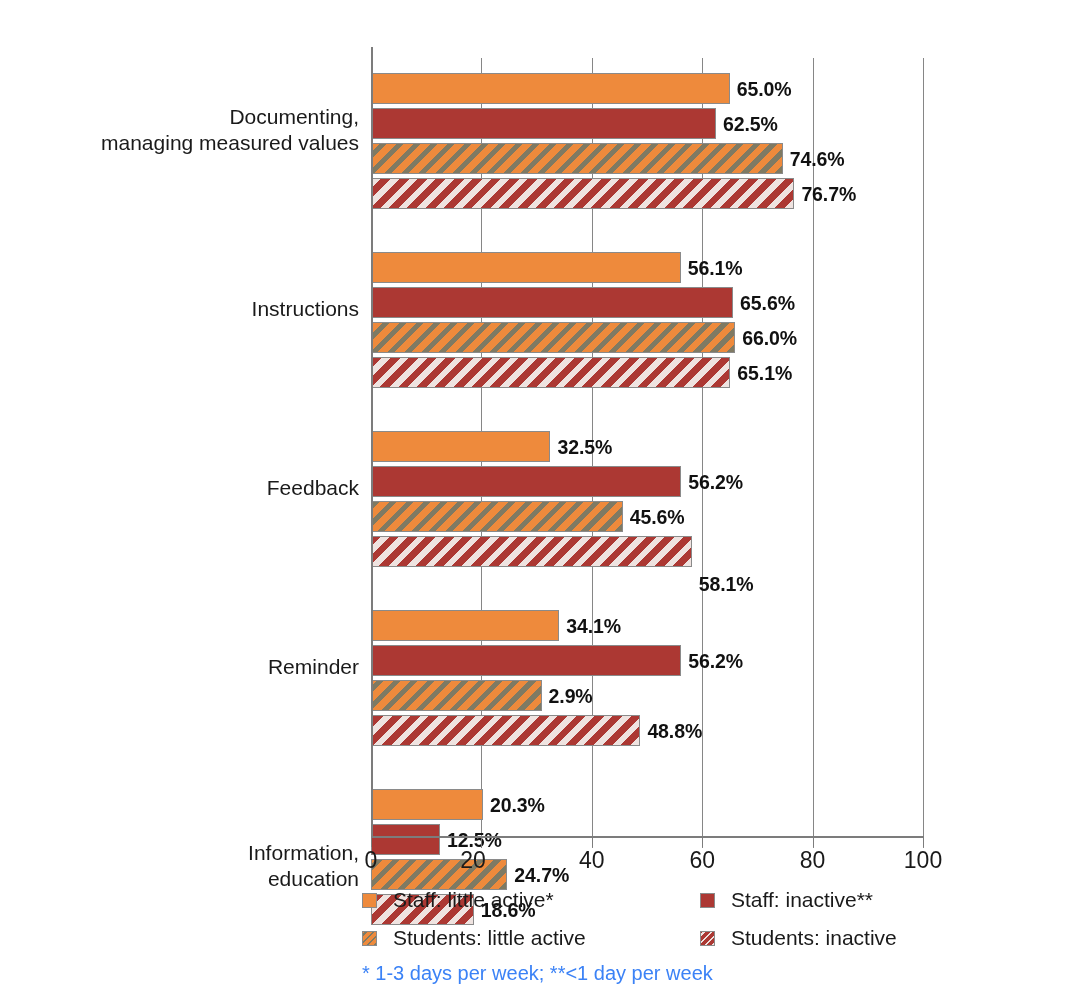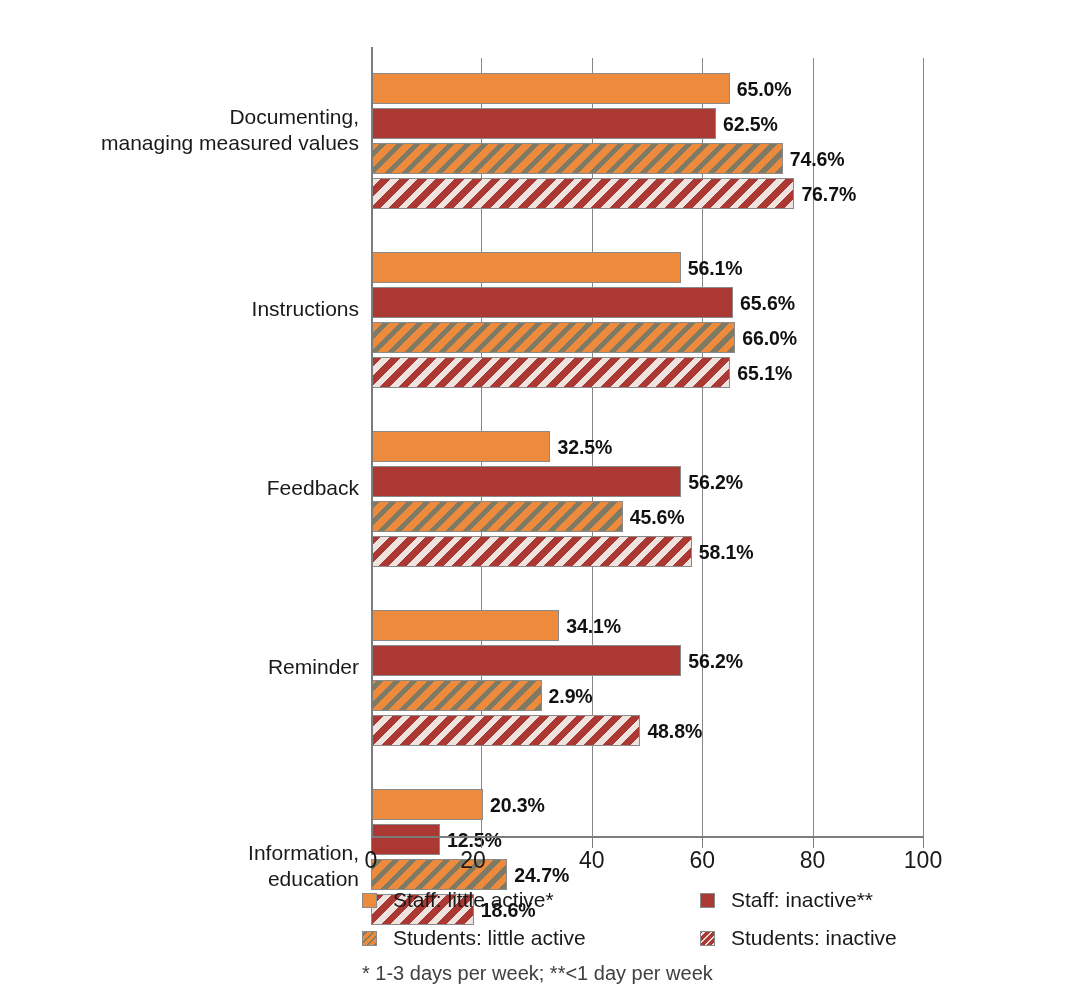--- a/index.html
+++ b/index.html
@@ -172,21 +172,21 @@
   }
   .legend-text {
     font-size: 21px;
     color: #1a1a1a;
   }
   .footnote {
     position: absolute;
     left: 362px;
     top: 962px;
     font-size: 20px;
-    color: #404040;
+    color: #3b82f6;
     white-space: nowrap;
   }
 </style>
 </head>
 <body>
 
 <div id="chart-root">
 
   <div class="plot-area">
     <div id="gridlines">
@@ -237,21 +237,21 @@
         <div class="bar-row" style="top: 408px; width: 552px;">
           <div class="bar s-staff-inactive" style="width: 310.224px;"></div>
           <div class="bar-label" style="left: 317.224px;">56.2%</div>
         </div>
         <div class="bar-row" style="top: 443px; width: 552px;">
           <div class="bar s-students-little" style="width: 251.712px;"></div>
           <div class="bar-label" style="left: 258.712px;">45.6%</div>
         </div>
         <div class="bar-row" style="top: 478px; width: 552px;">
           <div class="bar s-students-inactive" style="width: 320.712px;"></div>
-          <div class="bar-label" style="left: 327.712px;">58.1%</div>
+          <div class="bar-label" style="left: 327.712px; margin-top: 32px;">58.1%</div>
         </div>
         <div class="bar-row" style="top: 552px; width: 552px;">
           <div class="bar s-staff-little" style="width: 188.232px;"></div>
           <div class="bar-label" style="left: 195.232px;">34.1%</div>
         </div>
         <div class="bar-row" style="top: 587px; width: 552px;">
           <div class="bar s-staff-inactive" style="width: 310.224px;"></div>
           <div class="bar-label" style="left: 317.224px;">56.2%</div>
         </div>
         <div class="bar-row" style="top: 622px; width: 552px;">

